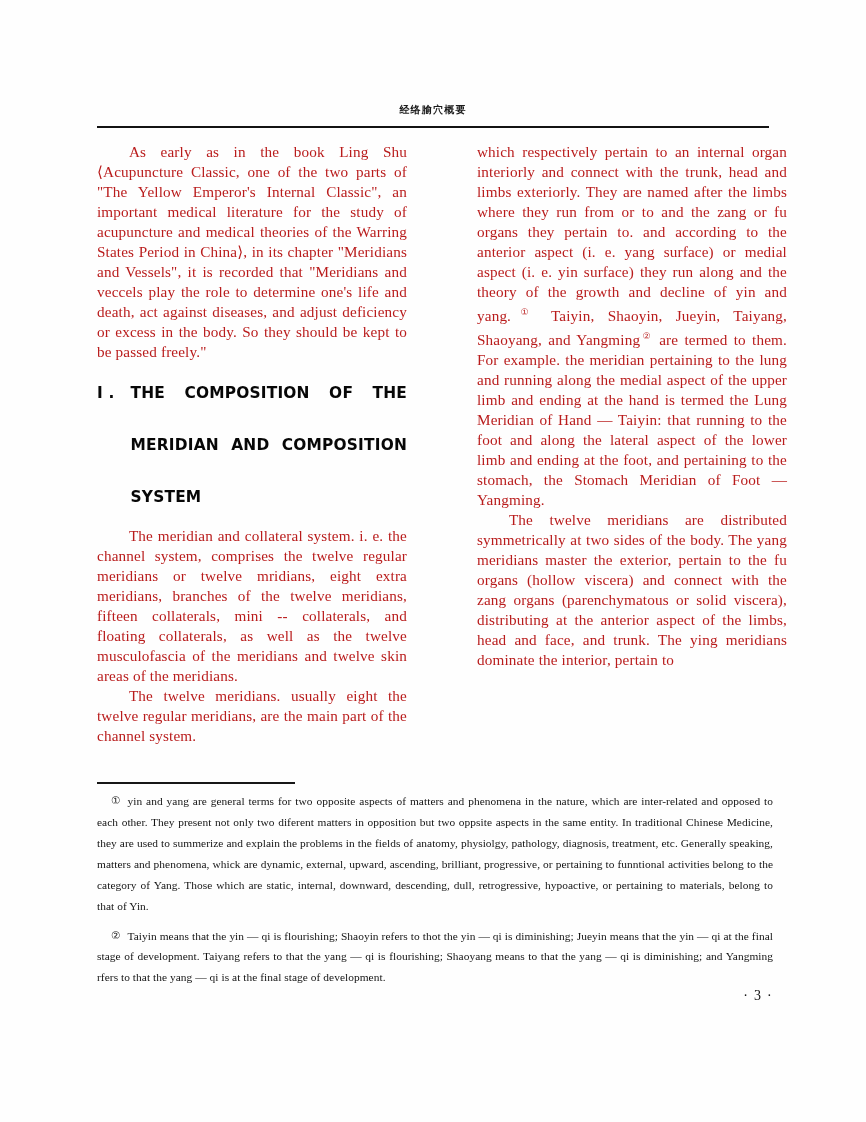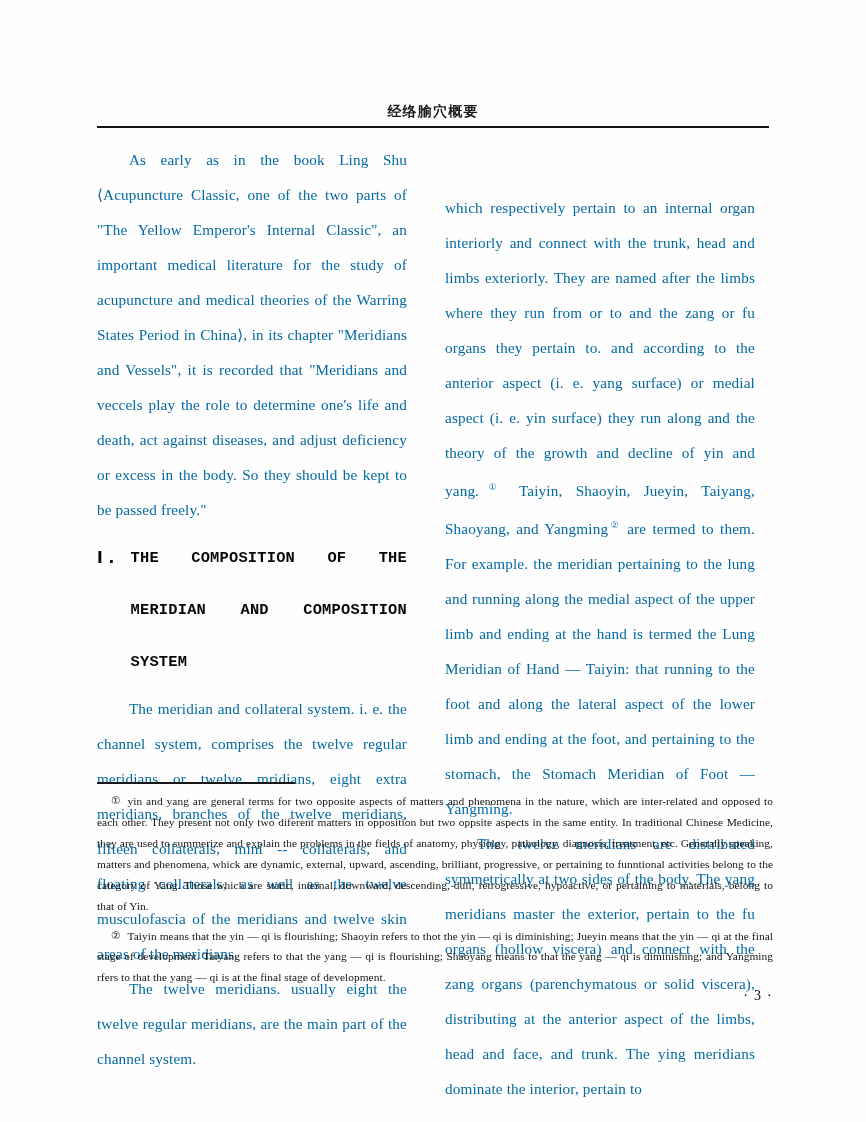--- a/index.html
+++ b/index.html
@@ -26,21 +26,21 @@
   }
 
   
   .running-head {
     position: absolute;
     left: 97px;
     top: 103px;
     width: 672px;
     text-align: center;
     font-family: "DejaVu Sans", sans-serif;
-    font-size: 14px;
+    font-size: 10px;
     font-weight: bold;
     letter-spacing: 1.2px;
     color: #1b1b1b;
   }
   .head-rule {
     position: absolute;
     left: 97px;
     top: 126px;
     width: 672px;
     height: 2px;
@@ -54,29 +54,29 @@
     top: 142px;
     width: 672px;
     height: 635px;
   }
   .col {
     position: absolute;
     top: 0;
     width: 310px;
   }
   .col-left  { left: 0px; }
-  .col-right { left: 348px; margin-top: 48px; }
+  .col-right { left: 380px; }
 
   .col p {
     margin: 0 0 0 0;
     font-size: 15.2px;
-    line-height: 35px;
+    line-height: 20px;
     text-align: justify;
     text-justify: inter-word;
-    color: #0369a1;
+    color: #b91c1c;
     letter-spacing: 0.15px;
   }
   .col p.indent { text-indent: 2.1em; }
 
   
   .section-heading {
     margin: 18px 0 16px 0;
     font-family: "DejaVu Sans", sans-serif;
     font-size: 15.4px;
     font-weight: bold;
@@ -92,21 +92,20 @@
     white-space: nowrap;
   }
   .section-heading .htext {
     flex: 1 1 auto;
     text-align: justify;
     text-justify: inter-word;
   }
   .section-heading .htext span.line {
     display: block;
     text-align: justify;
-    font-family: Liberation Mono, monospace;
   }
   .section-heading .htext span.line::after {
     content: "";
     display: inline-block;
     width: 100%;
   }
   .section-heading .htext span.line.nolast::after { content: none; }
 
   
   .fn-rule {

